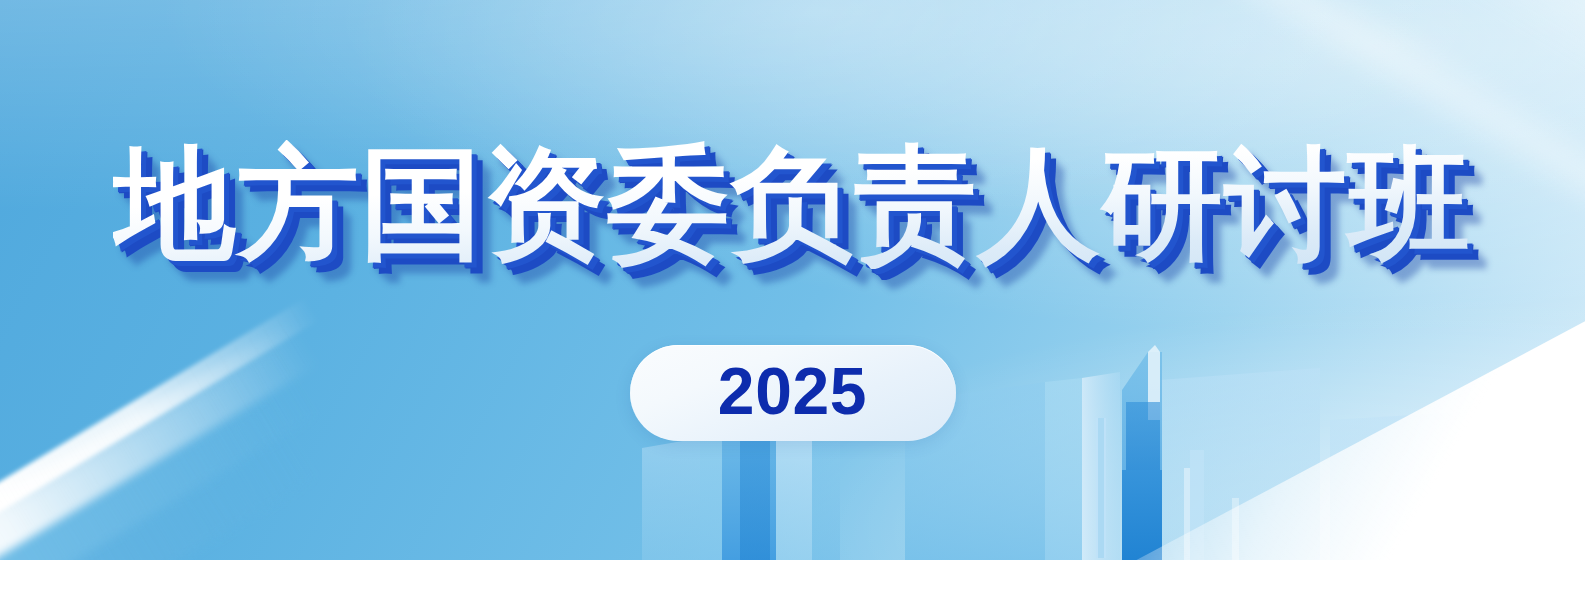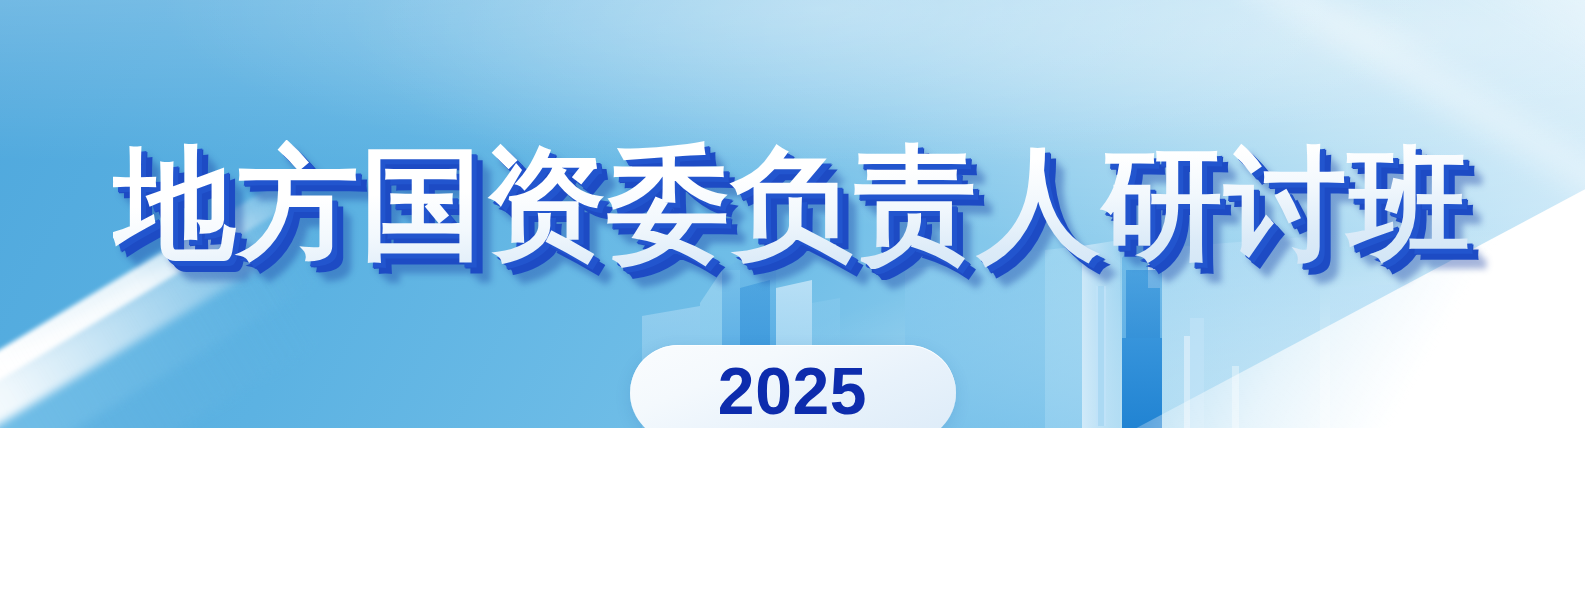--- a/index.html
+++ b/index.html
@@ -1,21 +1,21 @@
 <!DOCTYPE html>
 <html><head>
 <meta charset="utf-8">
 <style>
   * { margin:0; padding:0; box-sizing:border-box; }
   html,body { background:#ffffff; }
 
   #banner {
     position:relative;
     width:1585px;
-    height:428px;
+    height:560px;
     overflow:hidden;
     font-family:"Liberation Sans", "DejaVu Sans", sans-serif;
     background:
       radial-gradient(120% 95% at 88% 8%,  rgba(255,255,255,0.50) 0%, rgba(255,255,255,0.0) 55%),
       radial-gradient(95% 80% at 95% 95%,  rgba(255,255,255,0.55) 0%, rgba(255,255,255,0.0) 52%),
       linear-gradient(118deg, #4FA8DD 0%, #5CB2E2 26%, #72BFE8 52%, #9BD3EF 74%, #C6E6F7 92%, #DCF0FA 100%);
   }
 
   
   .wash {

